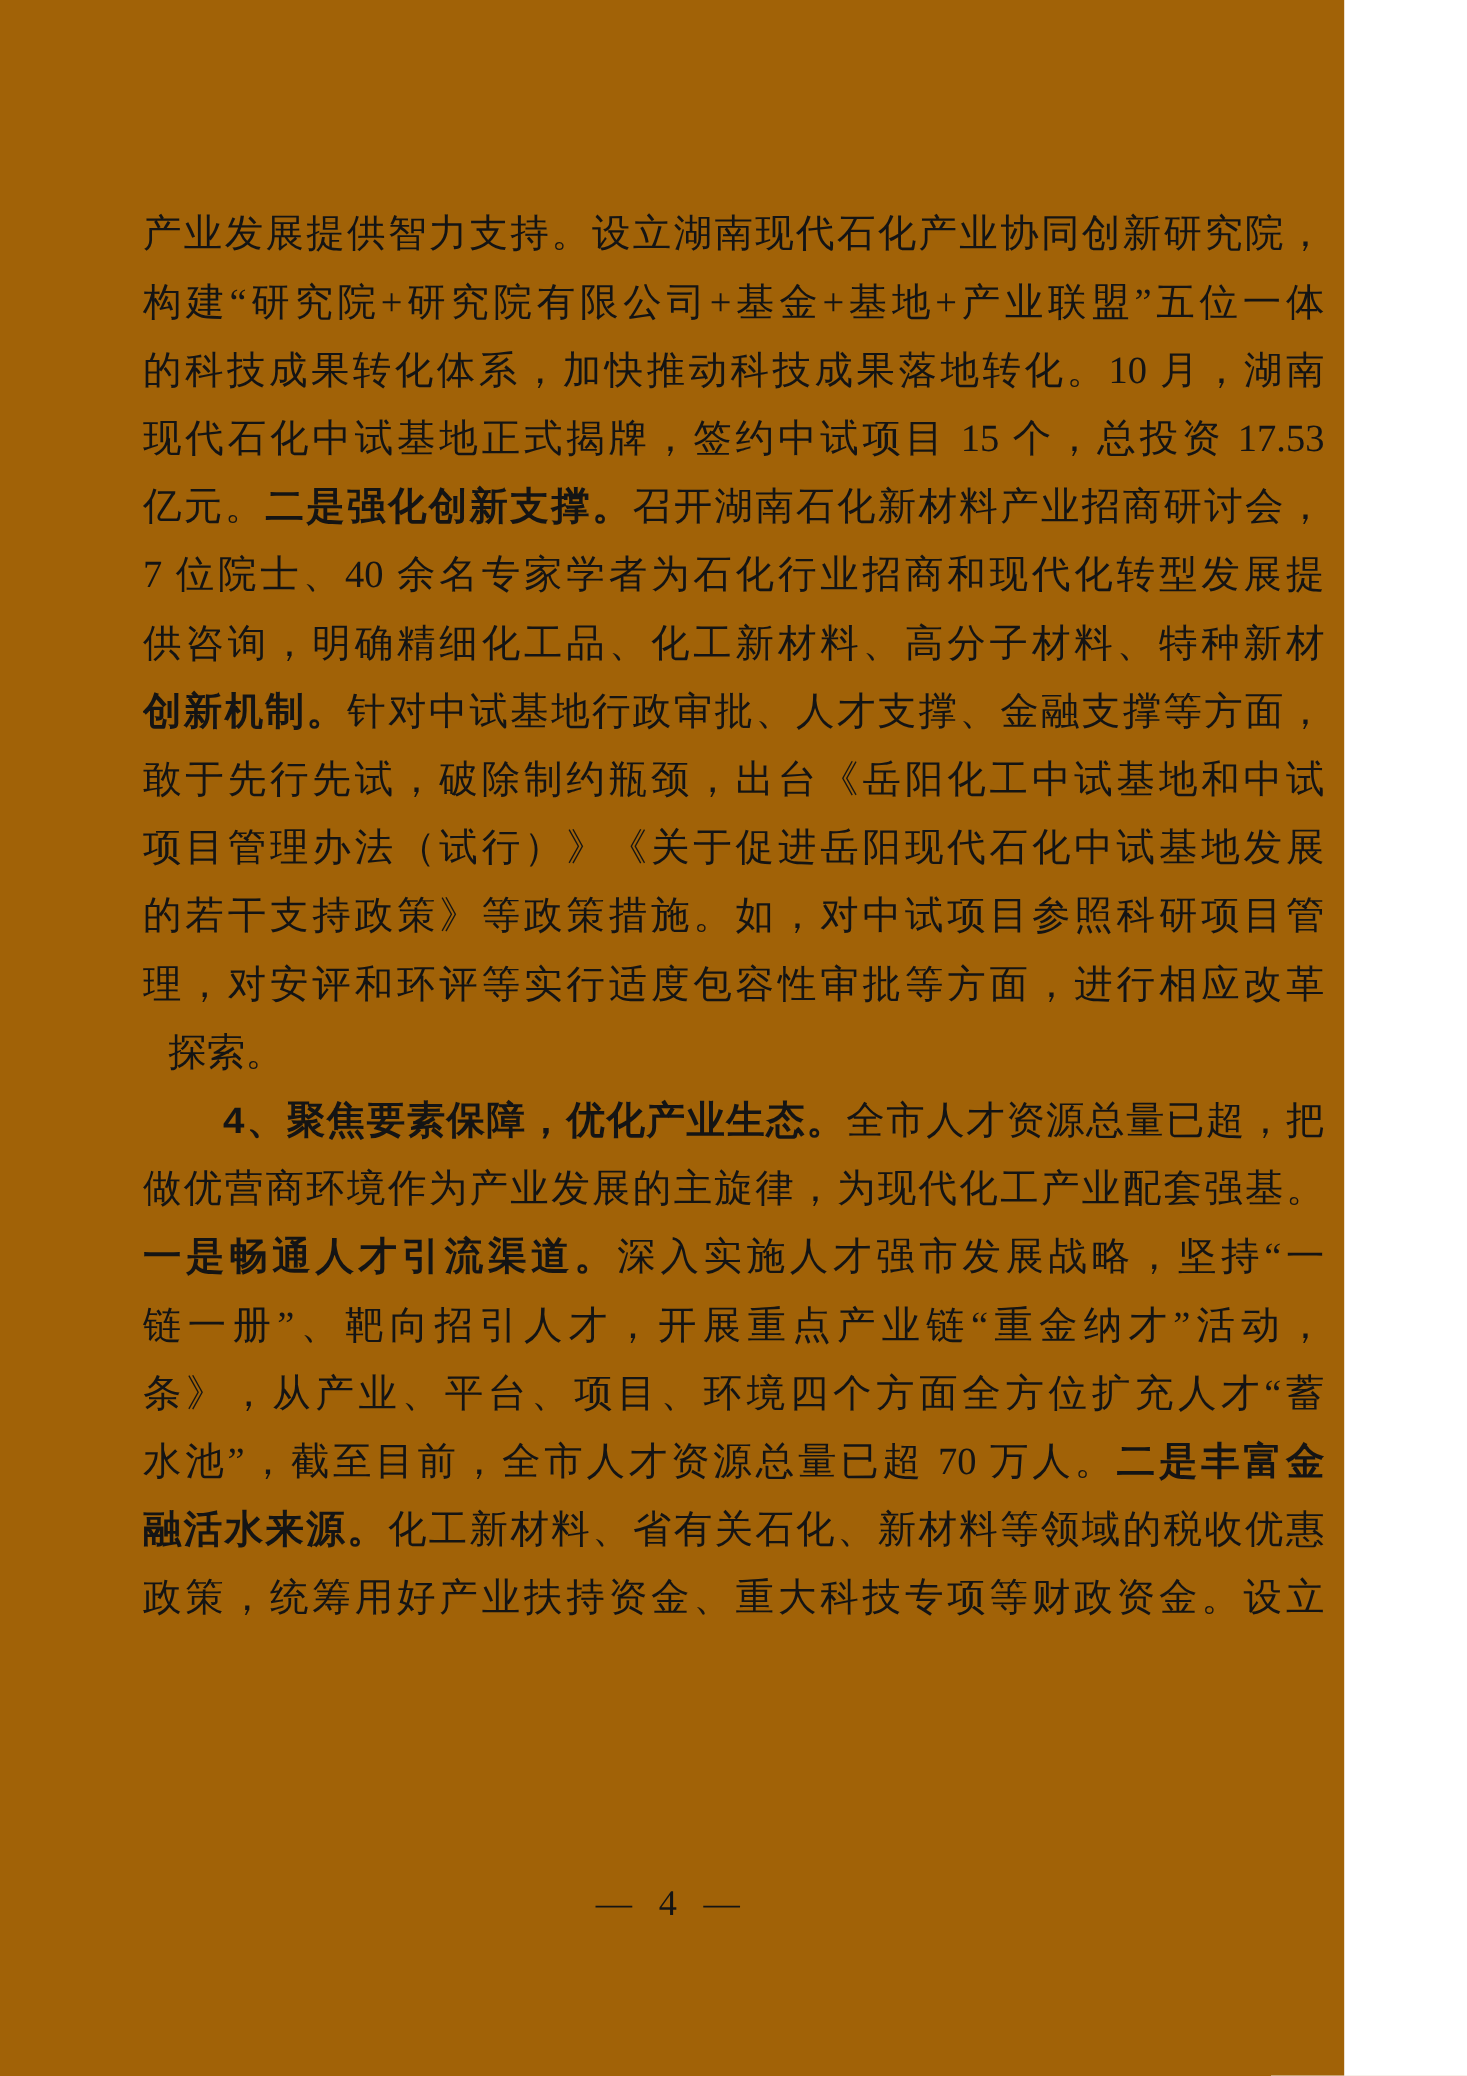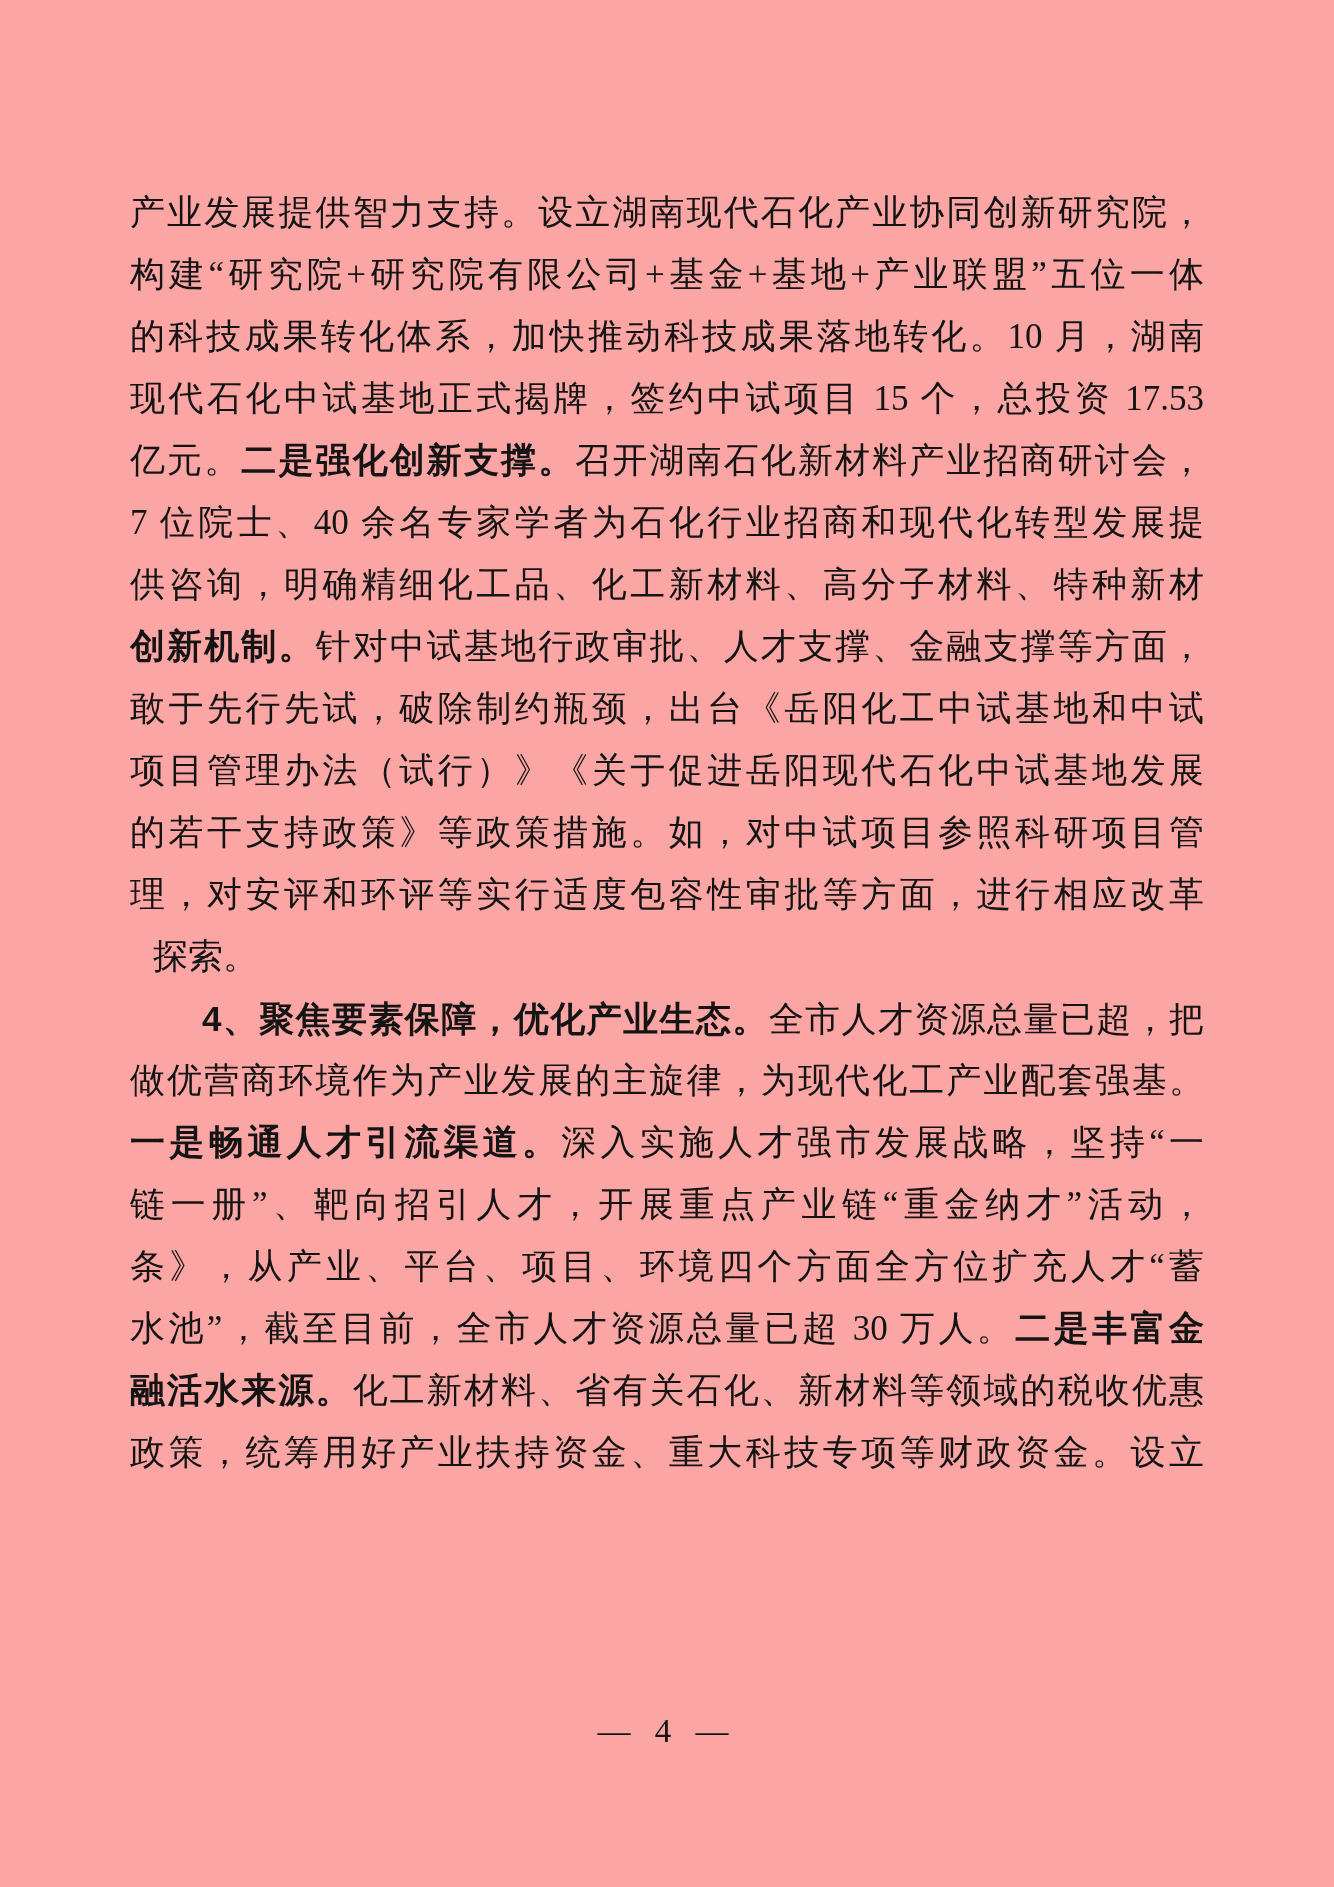--- a/index.html
+++ b/index.html
@@ -2,23 +2,23 @@
 <html><head>
 <meta charset="utf-8">
 <style>
   html, body {
     margin: 0;
     padding: 0;
     background: #ffffff;
   }
   .page {
     position: relative;
-    width: 1334px;
+    width: 1222px;
     height: 1887px;
-    background: #fca5a5;
+    background: #a16207;
     overflow: hidden;
     font-family: "Liberation Serif", "DejaVu Serif", serif;
     color: #141414;
   }
   .doc-body {
     position: absolute;
     left: 130px;
     top: 182px;
     width: 1074px;
   }
@@ -38,21 +38,21 @@
     text-indent: 72px;
   }
   .seg.regular {
     font-weight: 400;
   }
   .seg.bold {
     font-weight: 700;
   }
   .seg.heading-bold {
     font-weight: 700;
-    font-family: Liberation Sans, sans-serif;
+    font-family: Liberation Mono, monospace;
   }
   .page-number {
     position: absolute;
     left: 0;
     top: 1700px;
     width: 100%;
     height: 62px;
     line-height: 62px;
     text-align: center;
     font-size: 33px;
@@ -76,18 +76,18 @@
       <div class="line"><span class="seg regular">敢于先行先试，破除制约瓶颈，出台《岳阳化工中试基地和中试</span></div>
       <div class="line"><span class="seg regular">项目管理办法（试行）》《关于促进岳阳现代石化中试基地发展</span></div>
       <div class="line"><span class="seg regular">的若干支持政策》等政策措施。如，对中试项目参照科研项目管</span></div>
       <div class="line"><span class="seg regular">理，对安评和环评等实行适度包容性审批等方面，进行相应改革</span></div>
       <div class="line no-jl"><span class="seg regular">探索。</span></div>
       <div class="line indent"><span class="seg heading-bold">4、聚焦要素保障，优化产业生态。</span><span class="seg regular">全市人才资源总量已超，把</span></div>
       <div class="line"><span class="seg regular">做优营商环境作为产业发展的主旋律，为现代化工产业配套强基。</span></div>
       <div class="line"><span class="seg bold">一是畅通人才引流渠道。</span><span class="seg regular">深入实施人才强市发展战略，坚持“一</span></div>
       <div class="line"><span class="seg regular">链一册”、靶向招引人才，开展重点产业链“重金纳才”活动，</span></div>
       <div class="line"><span class="seg regular">条》，从产业、平台、项目、环境四个方面全方位扩充人才“蓄</span></div>
-      <div class="line"><span class="seg regular">水池”，截至目前，全市人才资源总量已超 30 万人。</span><span class="seg bold">二是丰富金</span></div>
+      <div class="line"><span class="seg regular">水池”，截至目前，全市人才资源总量已超 70 万人。</span><span class="seg bold">二是丰富金</span></div>
       <div class="line"><span class="seg bold">融活水来源。</span><span class="seg regular">化工新材料、省有关石化、新材料等领域的税收优惠</span></div>
       <div class="line"><span class="seg regular">政策，统筹用好产业扶持资金、重大科技专项等财政资金。设立</span></div>
     </div>
   <div class="page-number">— 4 —</div>
 </div>
 
 </body></html>

